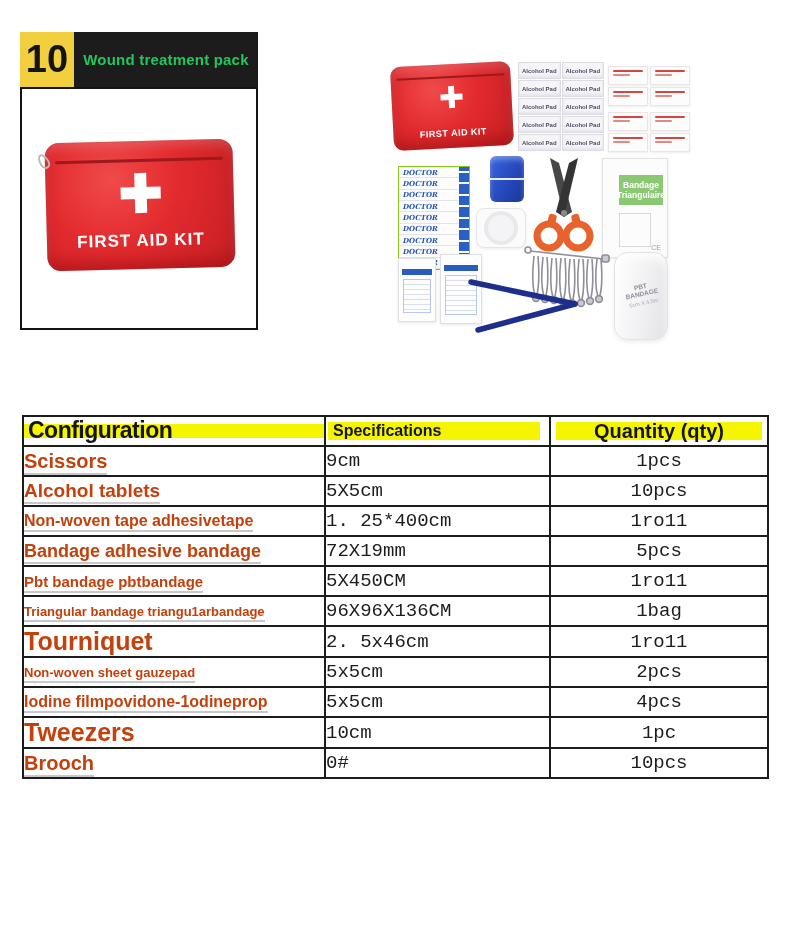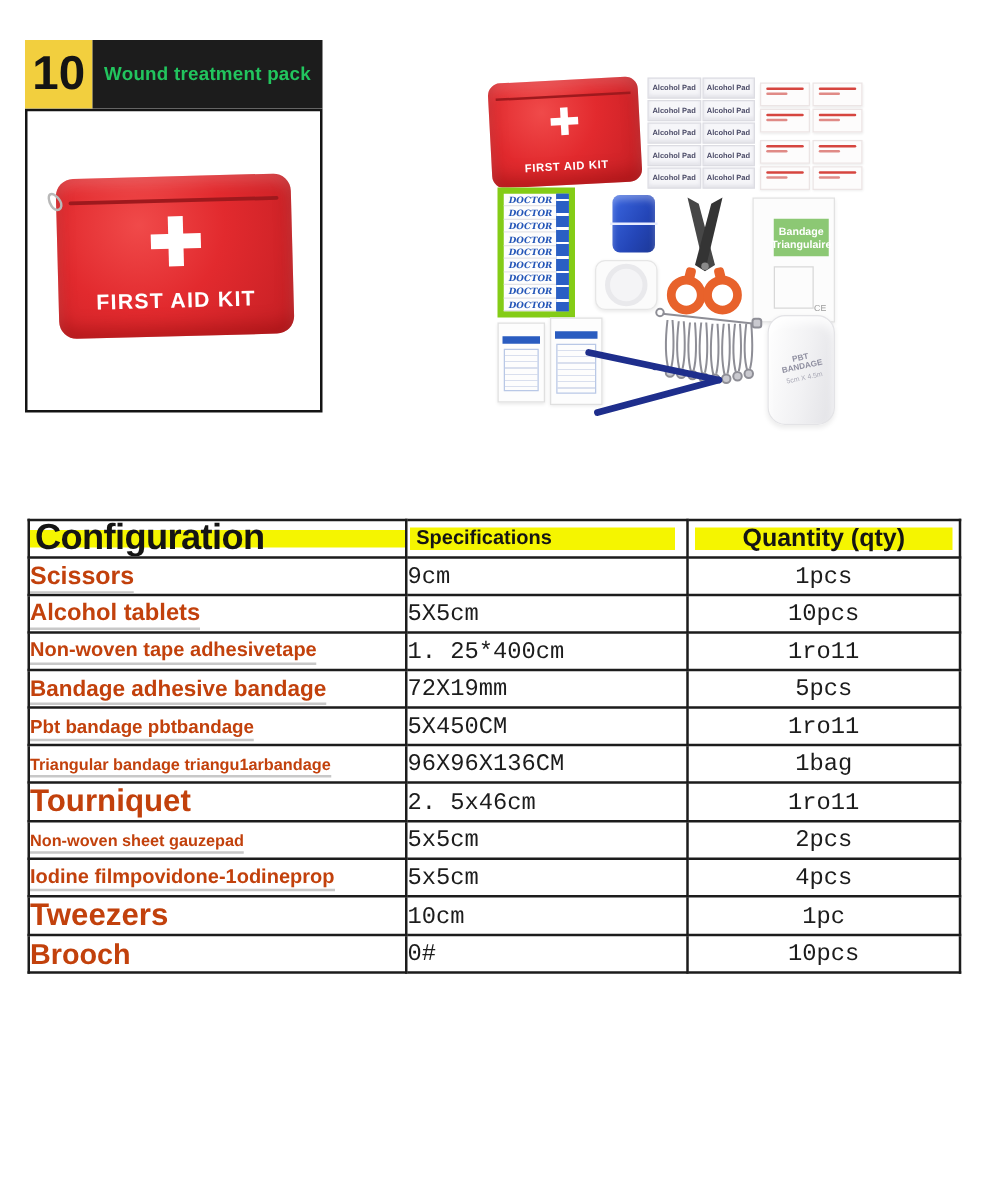--- a/index.html
+++ b/index.html
@@ -53,22 +53,22 @@
   .alc-packet { background:#f6f6f9; border:1px solid #dcdce2; display:flex;
     align-items:center; justify-content:center; font-size:6px; color:#4a4a66;
     font-weight:bold; overflow:hidden; box-shadow:inset 0 -2px 3px rgba(120,120,150,.15); }
   .iod-group { position:absolute; width:82px; display:grid; grid-template-columns:1fr 1fr; gap:2px; }
   .iod-1 { left:218px; top:8px; }
   .iod-2 { left:218px; top:54px; }
   .iod-packet { height:19px; background:#fdfcfc; border:1px solid #ece5e5;
     padding:3px 4px; box-shadow:0 1px 2px rgba(0,0,0,.08); }
   .iod-packet i { display:block; height:2px; background:#d6453f; margin-bottom:2px; border-radius:1px; }
   .iod-packet i:last-child { width:55%; background:#e08a86; }
-  .bandaids { position:absolute; left:8px; top:92px; width:62px; height:104px;
-    background:#fdfdfd; border:5px solid #84cc16; display:flex; }
+  .bandaids { position:absolute; left:8px; top:108px; width:72px; height:104px;
+    background:#fdfdfd; border:1px solid #84cc16; display:flex; }
   .ba-rows { flex:1; display:flex; flex-direction:column; }
   .ba-row { flex:1; border-bottom:1px solid #e3e3e8; display:flex; align-items:center;
     padding-left:4px; font-size:7px; font-weight:bold; font-style:italic; color:#2456b8;
     font-family:"DejaVu Serif", serif; }
   .ba-bar { width:10px; background:#2a5fc4;
     background-image:repeating-linear-gradient(to bottom, #2a5fc4 0 4px, #ffffff 4px 6px, #2a5fc4 6px 11.5px); }
   .blue-roll { position:absolute; left:100px; top:98px; width:34px; height:46px;
     border-radius:6px; background:linear-gradient(120deg,#3a66e0 0%, #2446b8 60%, #1c3796 100%);
     box-shadow:inset 0 4px 5px rgba(255,255,255,.3); }
   .blue-roll::after { content:""; position:absolute; left:-2px; right:-2px; top:22px;
@@ -104,30 +104,30 @@
     font-size:6.5px; color:#8f8fa0; font-weight:bold; text-align:center; }
   .pbt-text span { display:block; font-weight:normal; font-size:5.5px; margin-top:3px; color:#a9a9b6; }
   
   table.spec { position:absolute; left:22px; top:415px; width:745px;
     border-collapse:collapse; table-layout:fixed; }
   table.spec col.c1 { width:302px; } table.spec col.c2 { width:225px; } table.spec col.c3 { width:218px; }
   table.spec td, table.spec th { border:2px solid #1c1c1c; height:30px; padding:0;
     vertical-align:middle; overflow:hidden; white-space:nowrap; }
   th .hl { background:#F5F500; display:flex; align-items:center; height:18px; margin:2px 1px 2px 1px; }
   th.h-config .hl { margin:1px 0 2px 0; height:14px; padding-left:4px;
-    font-size:29px; letter-spacing:-0.5px; }
+    font-size:23px; letter-spacing:-0.5px; }
   th.h-spec .hl { margin:3px 9px 3px 2px; padding-left:5px; font-size:16px; }
   th.h-qty .hl { margin:3px 5px; justify-content:center; font-size:20px; }
   th { text-align:left; font-weight:bold; color:#141414; }
   td.cfg { padding-left:5px; font-weight:bold; color:#c2410c; }
   td.cfg span { border-bottom:2px solid #c8c8c8; padding-bottom:1px; }
   td.spc, td.qty { font-family:"Liberation Mono", monospace; font-size:19px; color:#1c1c1c; }
   td.spc { padding-left:6px; white-space:pre; }
   td.qty { text-align:center; }
-  .fa{font-size:25px;} .fb{font-size:23px;} .fc{font-size:20px;} .fd{font-size:19px;}
+  .fa{font-size:25px;} .fb{font-size:20px;} .fc{font-size:20px;} .fd{font-size:19px;}
   .fe{font-size:18px;} .ff{font-size:16px;} .fg{font-size:16px;} .fh{font-size:15px;} .fi{font-size:13px;}
 </style>
 </head>
 <body>
 
 <div class="page">
 
   <div class="num-badge">
     <span>10</span>
   </div>

